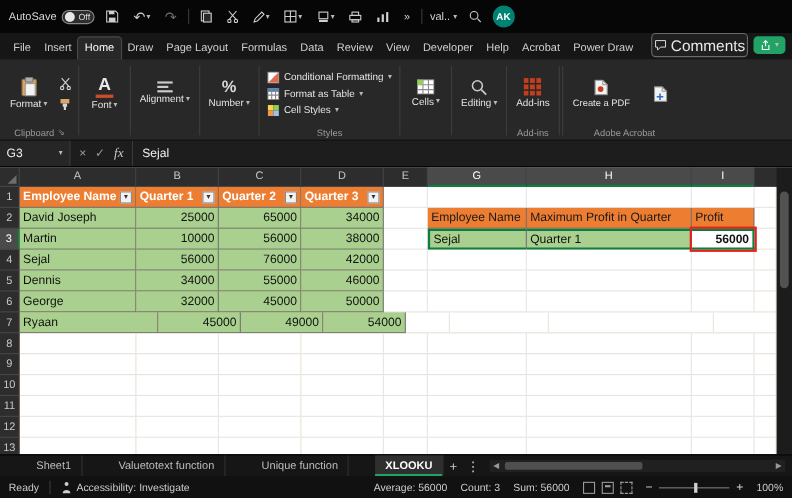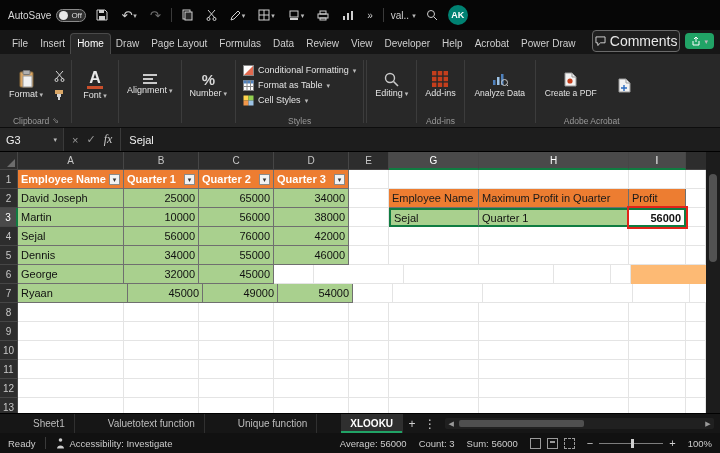--- a/index.html
+++ b/index.html
@@ -357,20 +357,36 @@
           </span>
         </div>
       </div>
       <div class="rgroup-label">
         <span>Styles</span>
       </div>
     </div>
 
     <div class="rsep"></div>
 
+    <div class="rgroup">
+      <div class="rgroup-content">
+        <div class="bigbtn">
+          <svg width="16" height="14" viewBox="0 0 16 14">
+              <rect x="0.5" y="0.5" width="15" height="13" fill="#fff" stroke="#8a8a8a"></rect>
+              <path d="M0.5 5 h15 M0.5 9.5 h15 M5.5 0.5 v13 M10.5 0.5 v13" stroke="#8a8a8a"></path>
+              <rect x="0.5" y="0.5" width="5" height="4.5" fill="#92d050"></rect>
+            </svg>
+          <span class="lbl">
+              <span>Cells</span>
+              <span class="chev">▾</span>
+            </span>
+        </div>
+      </div>
+      <div class="rgroup-label"></div>
+    </div>
 
     <div class="rsep"></div>
 
     <div class="rgroup">
       <div class="rgroup-content">
         <div class="bigbtn">
           <svg width="15" height="15" viewBox="0 0 15 15">
               <circle cx="6" cy="6" r="4.5" fill="none" stroke="#c9c9c9" stroke-width="1.4"></circle>
               <path d="M9.5 9.5 L14 14" stroke="#c9c9c9" stroke-width="1.6"></path>
             </svg>
@@ -404,35 +420,20 @@
             </span>
         </div>
       </div>
       <div class="rgroup-label">
         <span>Add-ins</span>
       </div>
     </div>
 
     <div class="rsep"></div>
 
-    <div class="rgroup">
-      <div class="rgroup-content">
-        <div class="bigbtn">
-          <svg width="16" height="15" viewBox="0 0 16 15">
-              <rect x="1" y="8" width="2.5" height="5" fill="#4f81bd"></rect>
-              <rect x="5" y="5" width="2.5" height="8" fill="#9dc3e6"></rect>
-              <rect x="9" y="2" width="2.5" height="11" fill="#4f81bd"></rect>
-              <circle cx="12.5" cy="10.5" r="3" fill="none" stroke="#c9c9c9"></circle>
-              <path d="M14.5 12.5 L16 14" stroke="#c9c9c9"></path>
-            </svg>
-          <span class="lbl2">Analyze Data</span>
-        </div>
-      </div>
-      <div class="rgroup-label"></div>
-    </div>
 
     <div class="rsep"></div>
 
     <div class="rgroup">
       <div class="rgroup-content">
         <div class="bigbtn">
           <svg width="13" height="15" viewBox="0 0 13 15">
               <path d="M1 1 h7 l4 4 v9 h-11 z" fill="#f2f2f2" stroke="#999"></path>
               <path d="M8 1 v4 h4" fill="none" stroke="#999"></path>
               <circle cx="6" cy="9" r="2.6" fill="#C43E1C"></circle>
@@ -563,28 +564,29 @@
             <div class="cell" style="width: 40px;"></div>
             <div class="cell" style="width: 90px;"></div>
             <div class="cell" style="width: 150px;"></div>
             <div class="cell" style="width: 57px;"></div>
             <div class="cell" style="width: 20px;"></div>
           </div>
           <div class="row">
             <div class="cell green" style="width: 106px;">George</div>
             <div class="cell green num" style="width: 75px;">32000</div>
             <div class="cell green num" style="width: 75px;">45000</div>
-            <div class="cell" style="width: 40px;"></div>
-            <div class="cell" style="width: 90px;"></div>
-            <div class="cell" style="width: 150px;"></div>
-            <div class="cell" style="width: 57px;"></div>
-            <div class="cell" style="width: 20px;"></div>
-          </div>
-          <div class="row">
-            <div class="cell green" style="width: 110px; text-align: right;">Ryaan</div>
+            <div class="cell green num" style="width: 75px;">50000</div>
+            <div class="cell" style="width: 40px;"></div>
+            <div class="cell" style="width: 90px;"></div>
+            <div class="cell" style="width: 150px;"></div>
+            <div class="cell" style="width: 57px;"></div>
+            <div class="cell" style="width: 20px;"></div>
+          </div>
+          <div class="row">
+            <div class="cell green" style="width: 126px; text-align: right;">Ryaan</div>
             <div class="cell green num" style="width: 75px;">45000</div>
             <div class="cell green num" style="width: 75px;">49000</div>
             <div class="cell green num" style="width: 75px;">54000</div>
             <div class="cell" style="width: 40px;"></div>
             <div class="cell" style="width: 90px;"></div>
             <div class="cell" style="width: 150px;"></div>
             <div class="cell" style="width: 57px;"></div>
             <div class="cell" style="width: 20px;"></div>
           </div>
           <div class="row">

